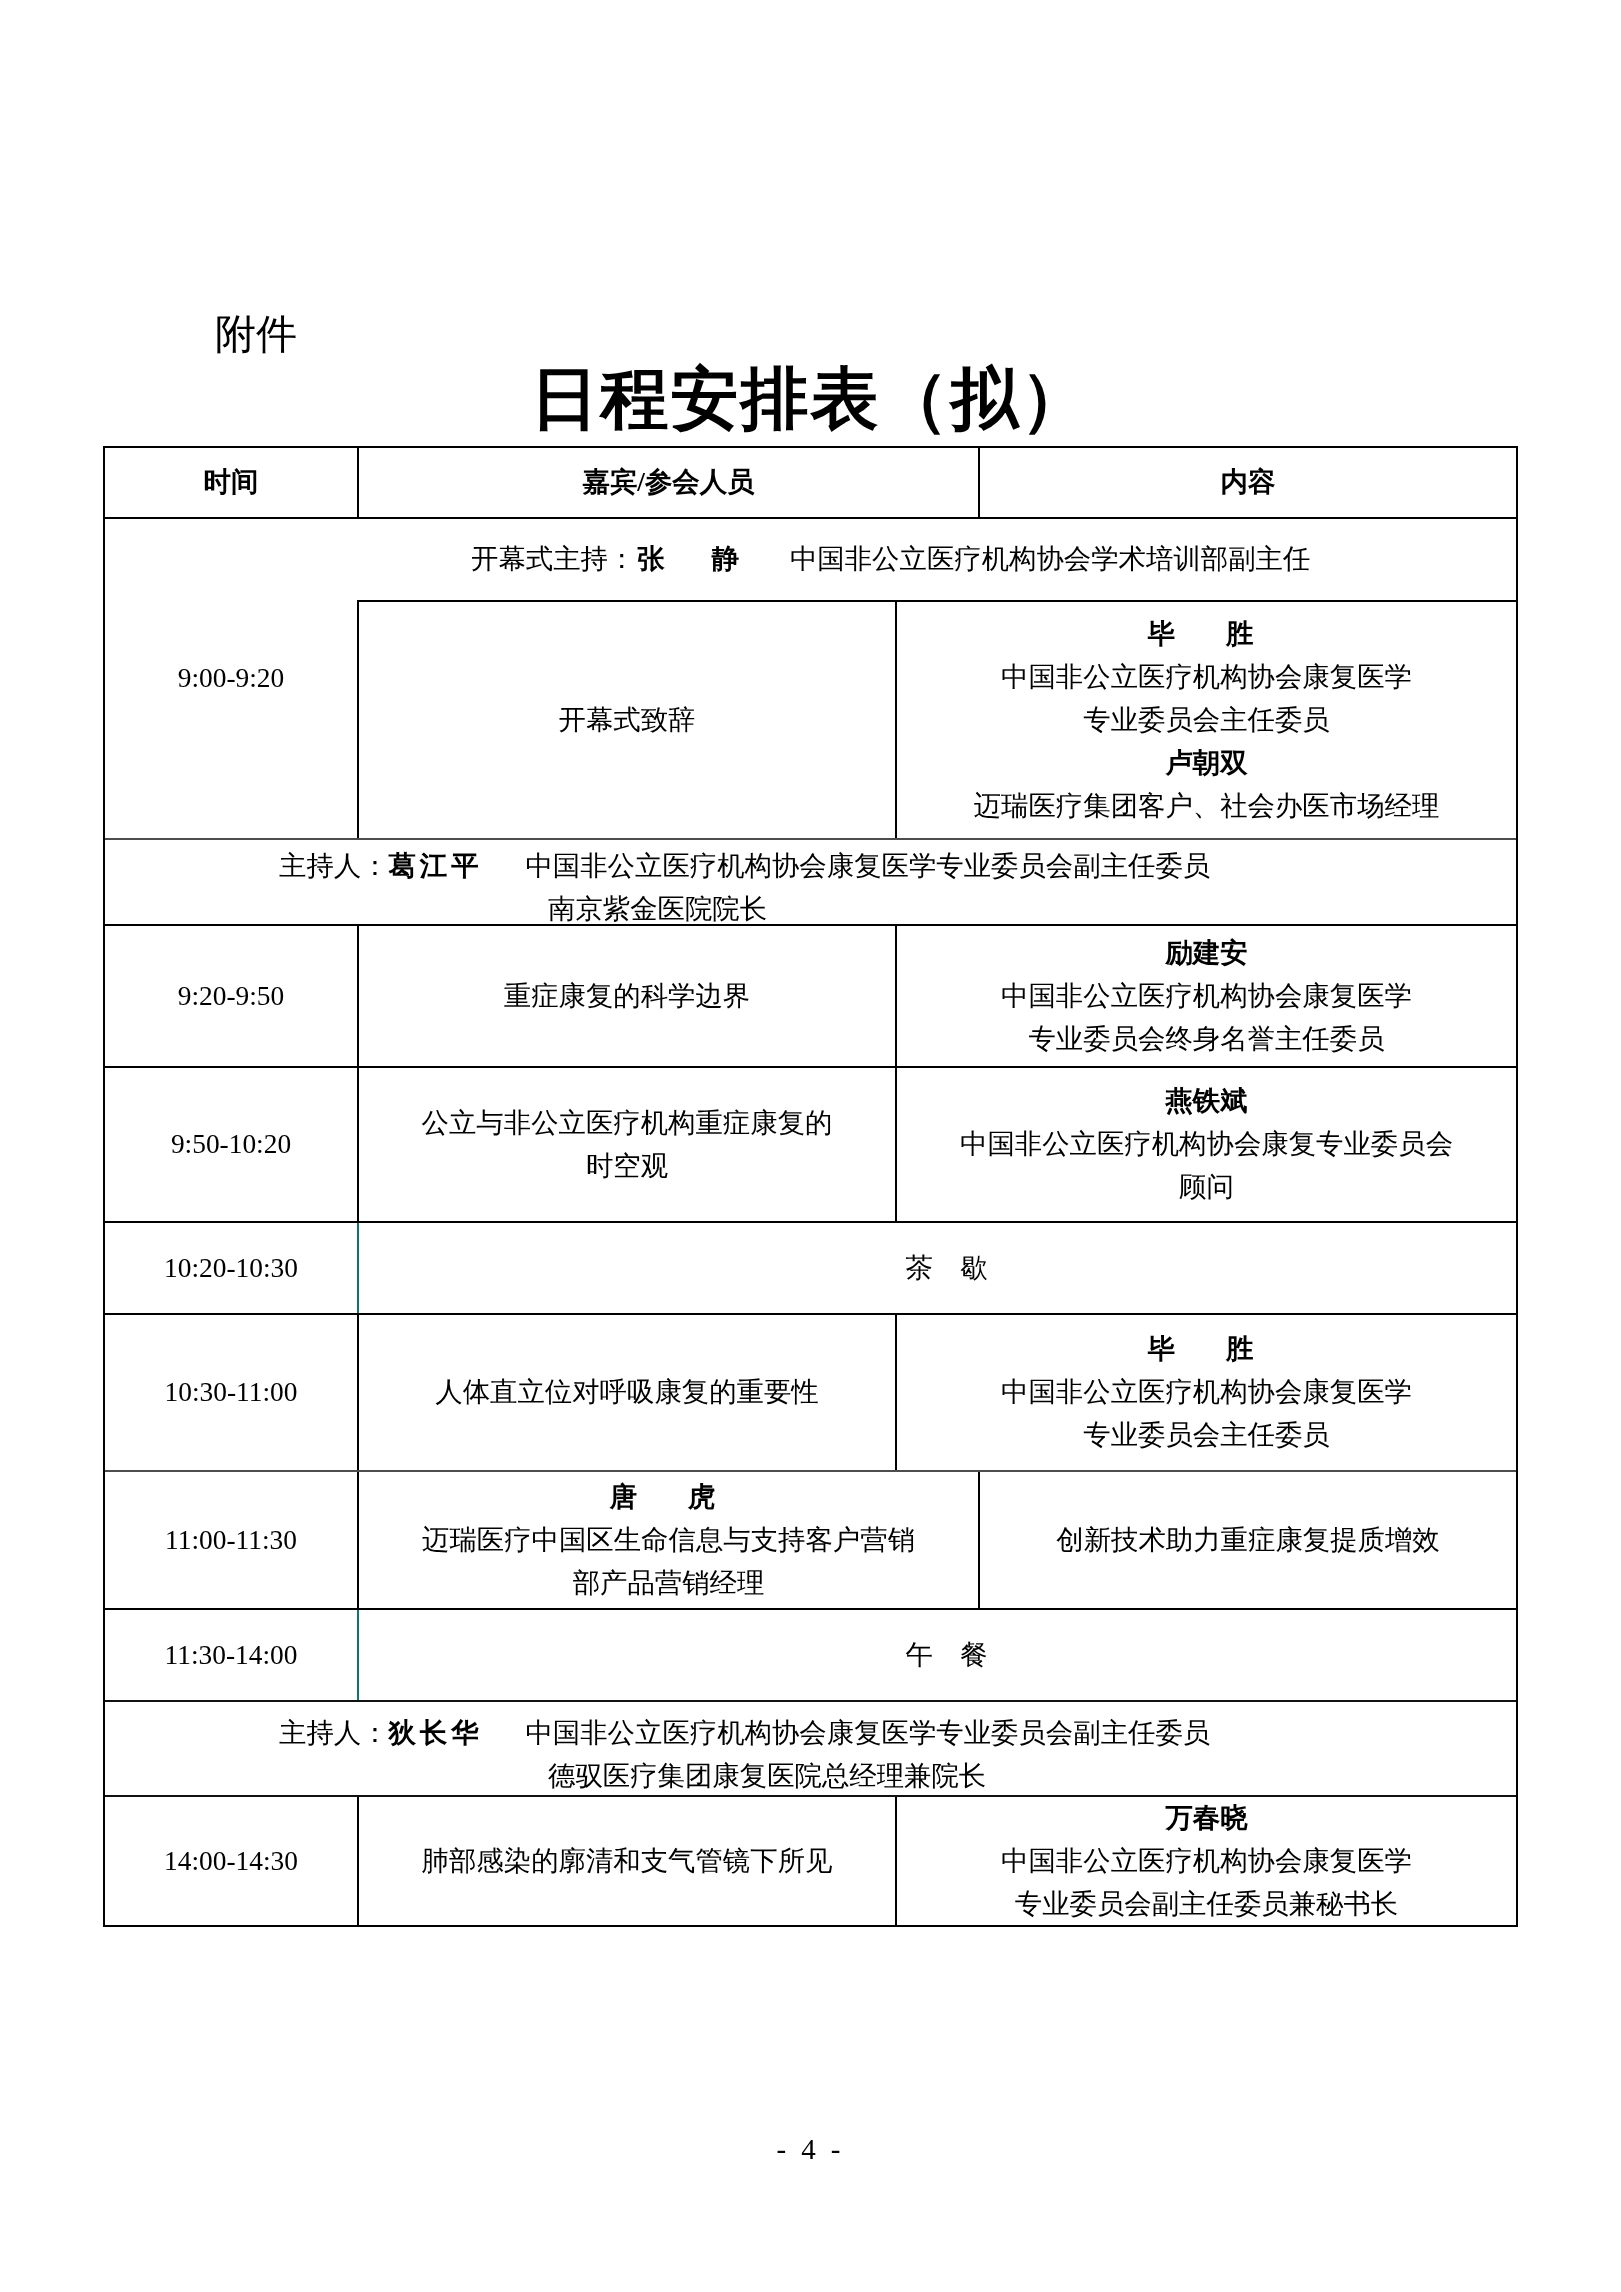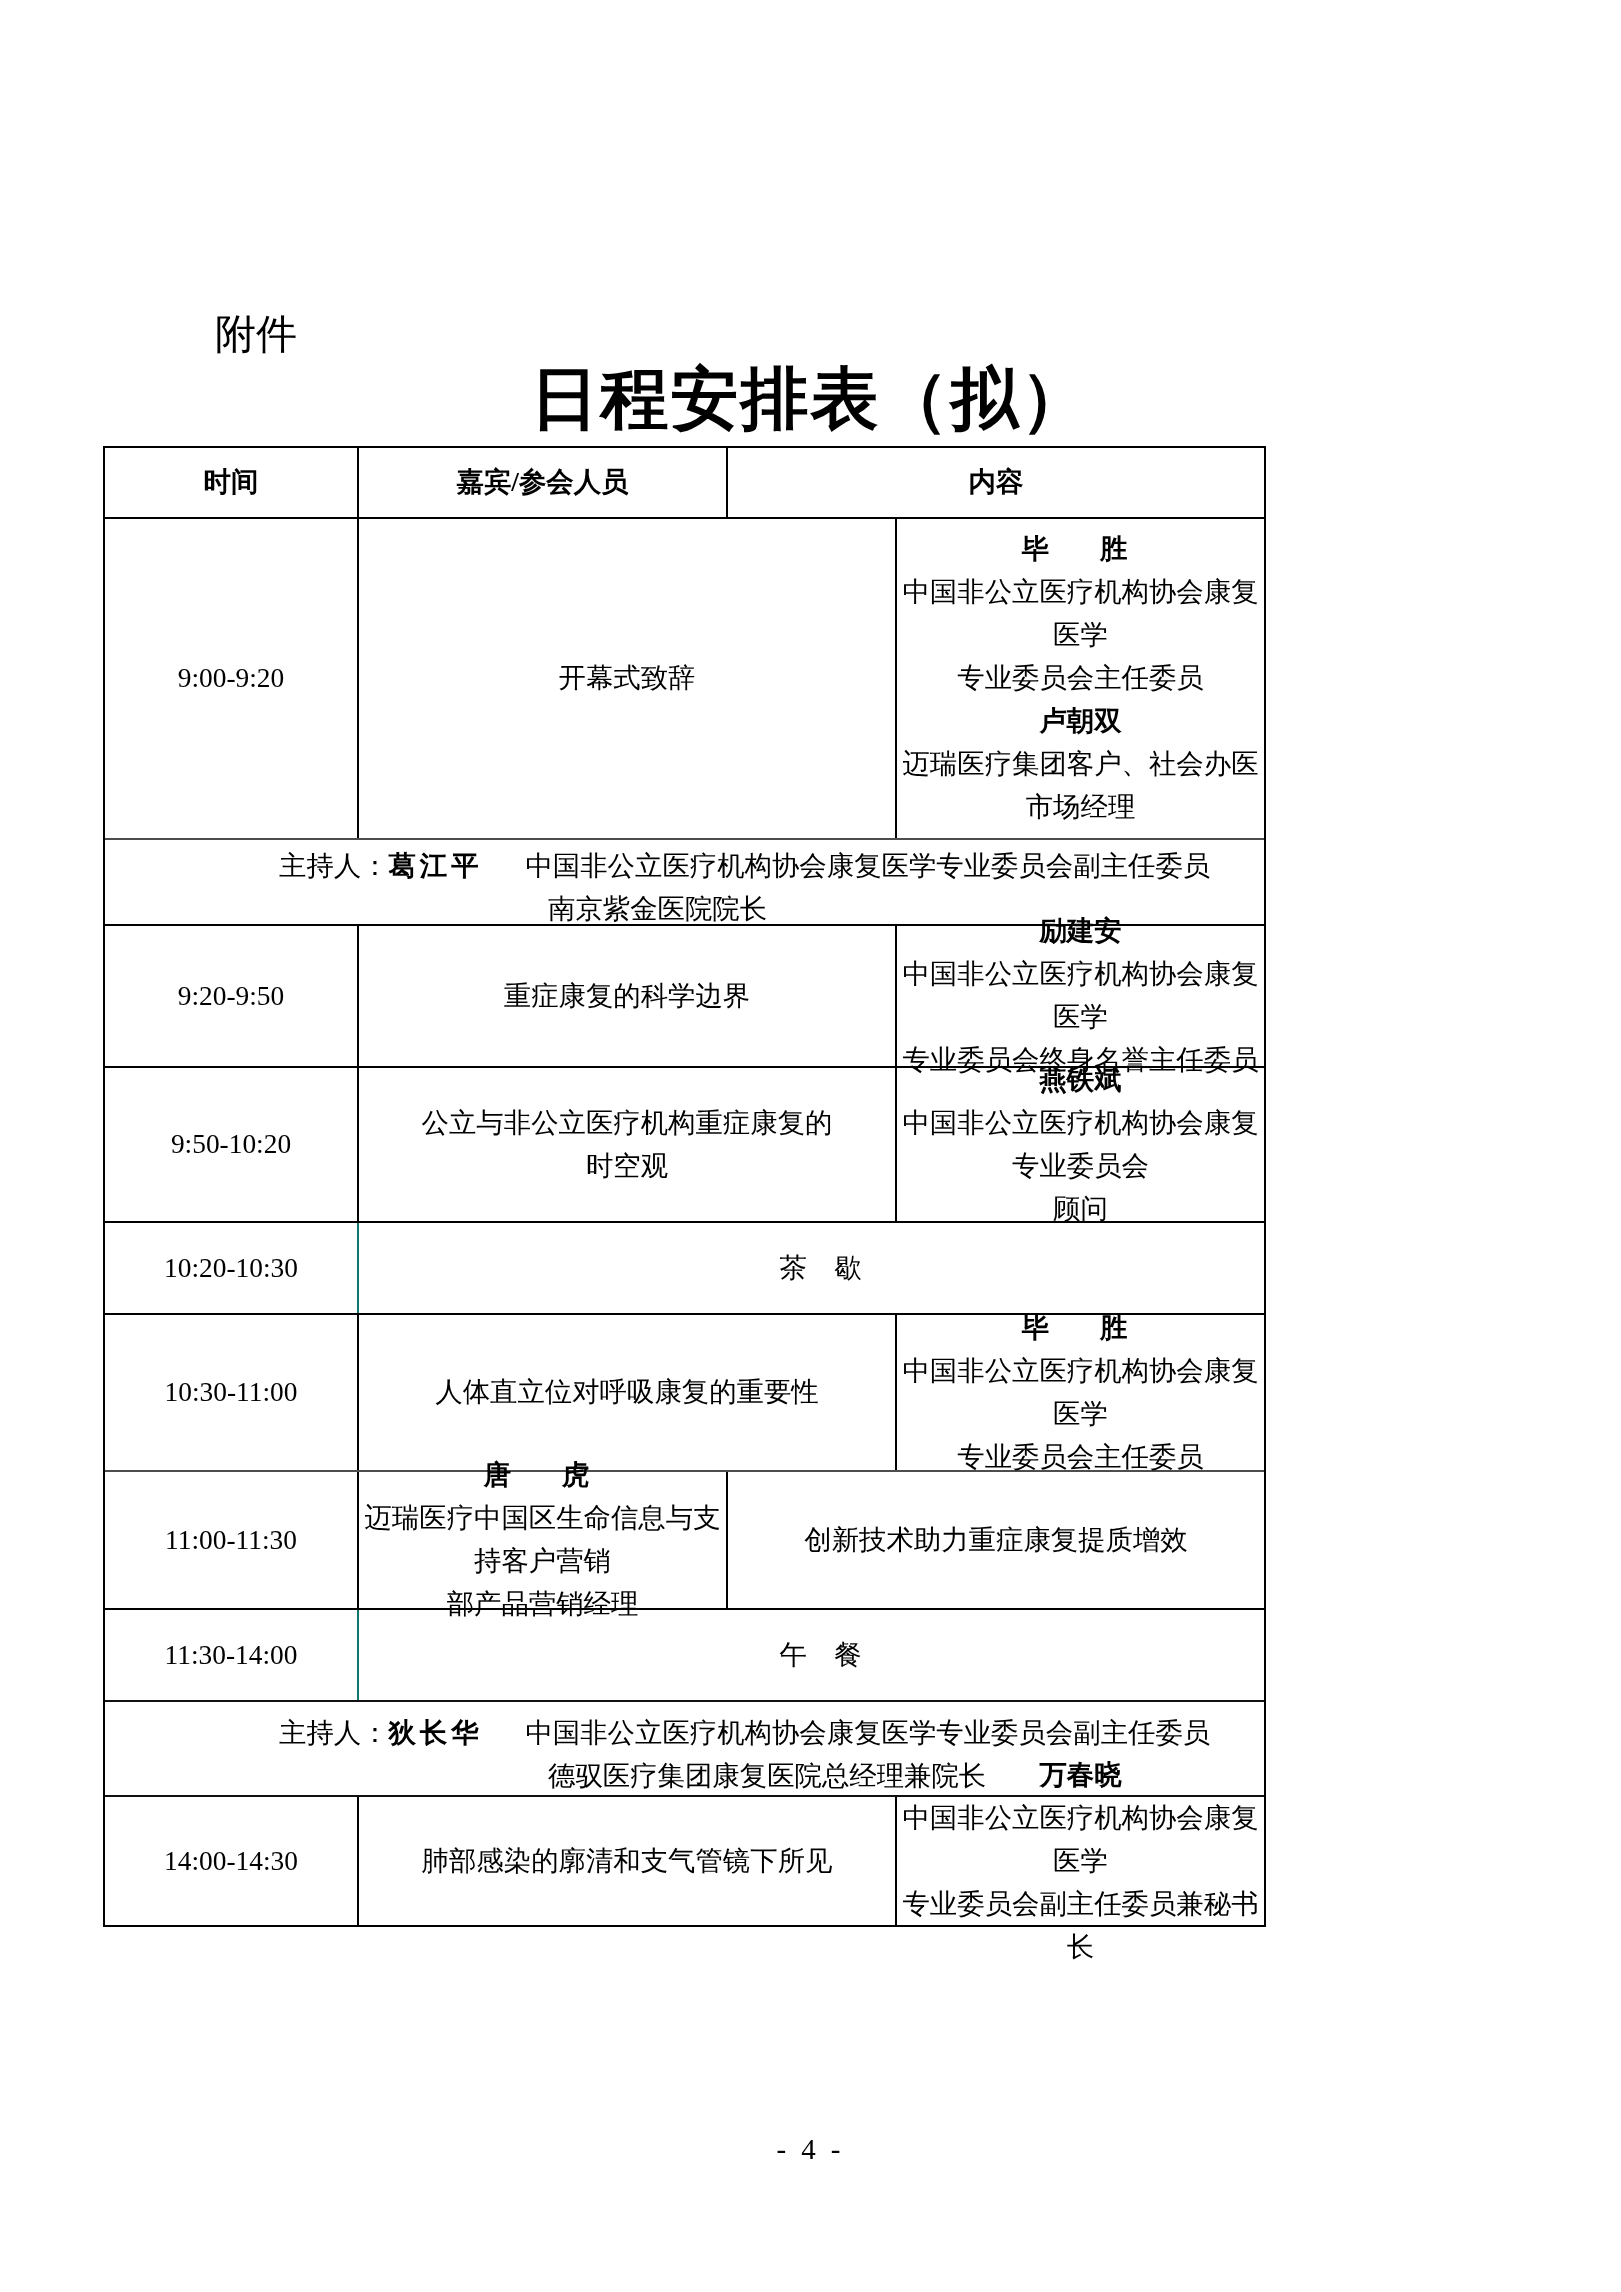--- a/index.html
+++ b/index.html
@@ -12,21 +12,21 @@
     position:absolute;left:215px;top:312px;
     font-family:"Liberation Sans","DejaVu Sans",sans-serif;
     font-size:41px;line-height:1.1;
   }
   .doc-title{
     position:absolute;left:103px;top:359px;width:1415px;margin:0;
     text-align:center;font-size:68px;font-weight:bold;letter-spacing:2px;
     line-height:1.2;
   }
   .sched{
-    position:absolute;left:103px;top:446px;width:1163px;
+    position:absolute;left:103px;top:446px;width:1415px;
     border:2px solid #000;border-bottom-width:2.9px;
     box-sizing:border-box;font-size:27.4px;line-height:43px;
   }
   .trow{display:flex;border-top:2px solid #000;box-sizing:border-box;}
   .trow.first{border-top:none;}
   .trow.bt-gray{border-top:2.9px solid #4d4d4d;}
   .trow.bt-thick{border-top:2.9px solid #111;}
   .c{box-sizing:border-box;display:flex;flex-direction:column;justify-content:center;}
   .time{width:252px;flex:none;text-align:center;}
   .content{width:538px;flex:none;border-left:2px solid #000;text-align:center;}
@@ -65,20 +65,25 @@
 
     <div class="trow head first" style="height:69px">
       <div class="c time">时间</div>
       <div class="c guest">嘉宾/参会人员</div>
       <div class="c content">内容</div>
     </div>
 
     <div class="trow" style="height:321px">
       <div class="c time">9:00-9:20</div>
       <div class="rightcol">
+        <div class="subA">
+          <span>
+            <span>开幕式主持：</span><span class="host-name">张　静</span><span>中国非公立医疗机构协会学术培训部副主任</span>
+          </span>
+        </div>
         <div class="subB">
           <div class="c content">开幕式致辞</div>
           <div class="c guest">
             <div class="gname2">毕　胜</div>
             <div class="pre">中国非公立医疗机构协会康复医学
 专业委员会主任委员</div>
             <div class="gname">卢朝双</div>
             <div class="pre">迈瑞医疗集团客户、社会办医市场经理</div>
           </div>
         </div>

